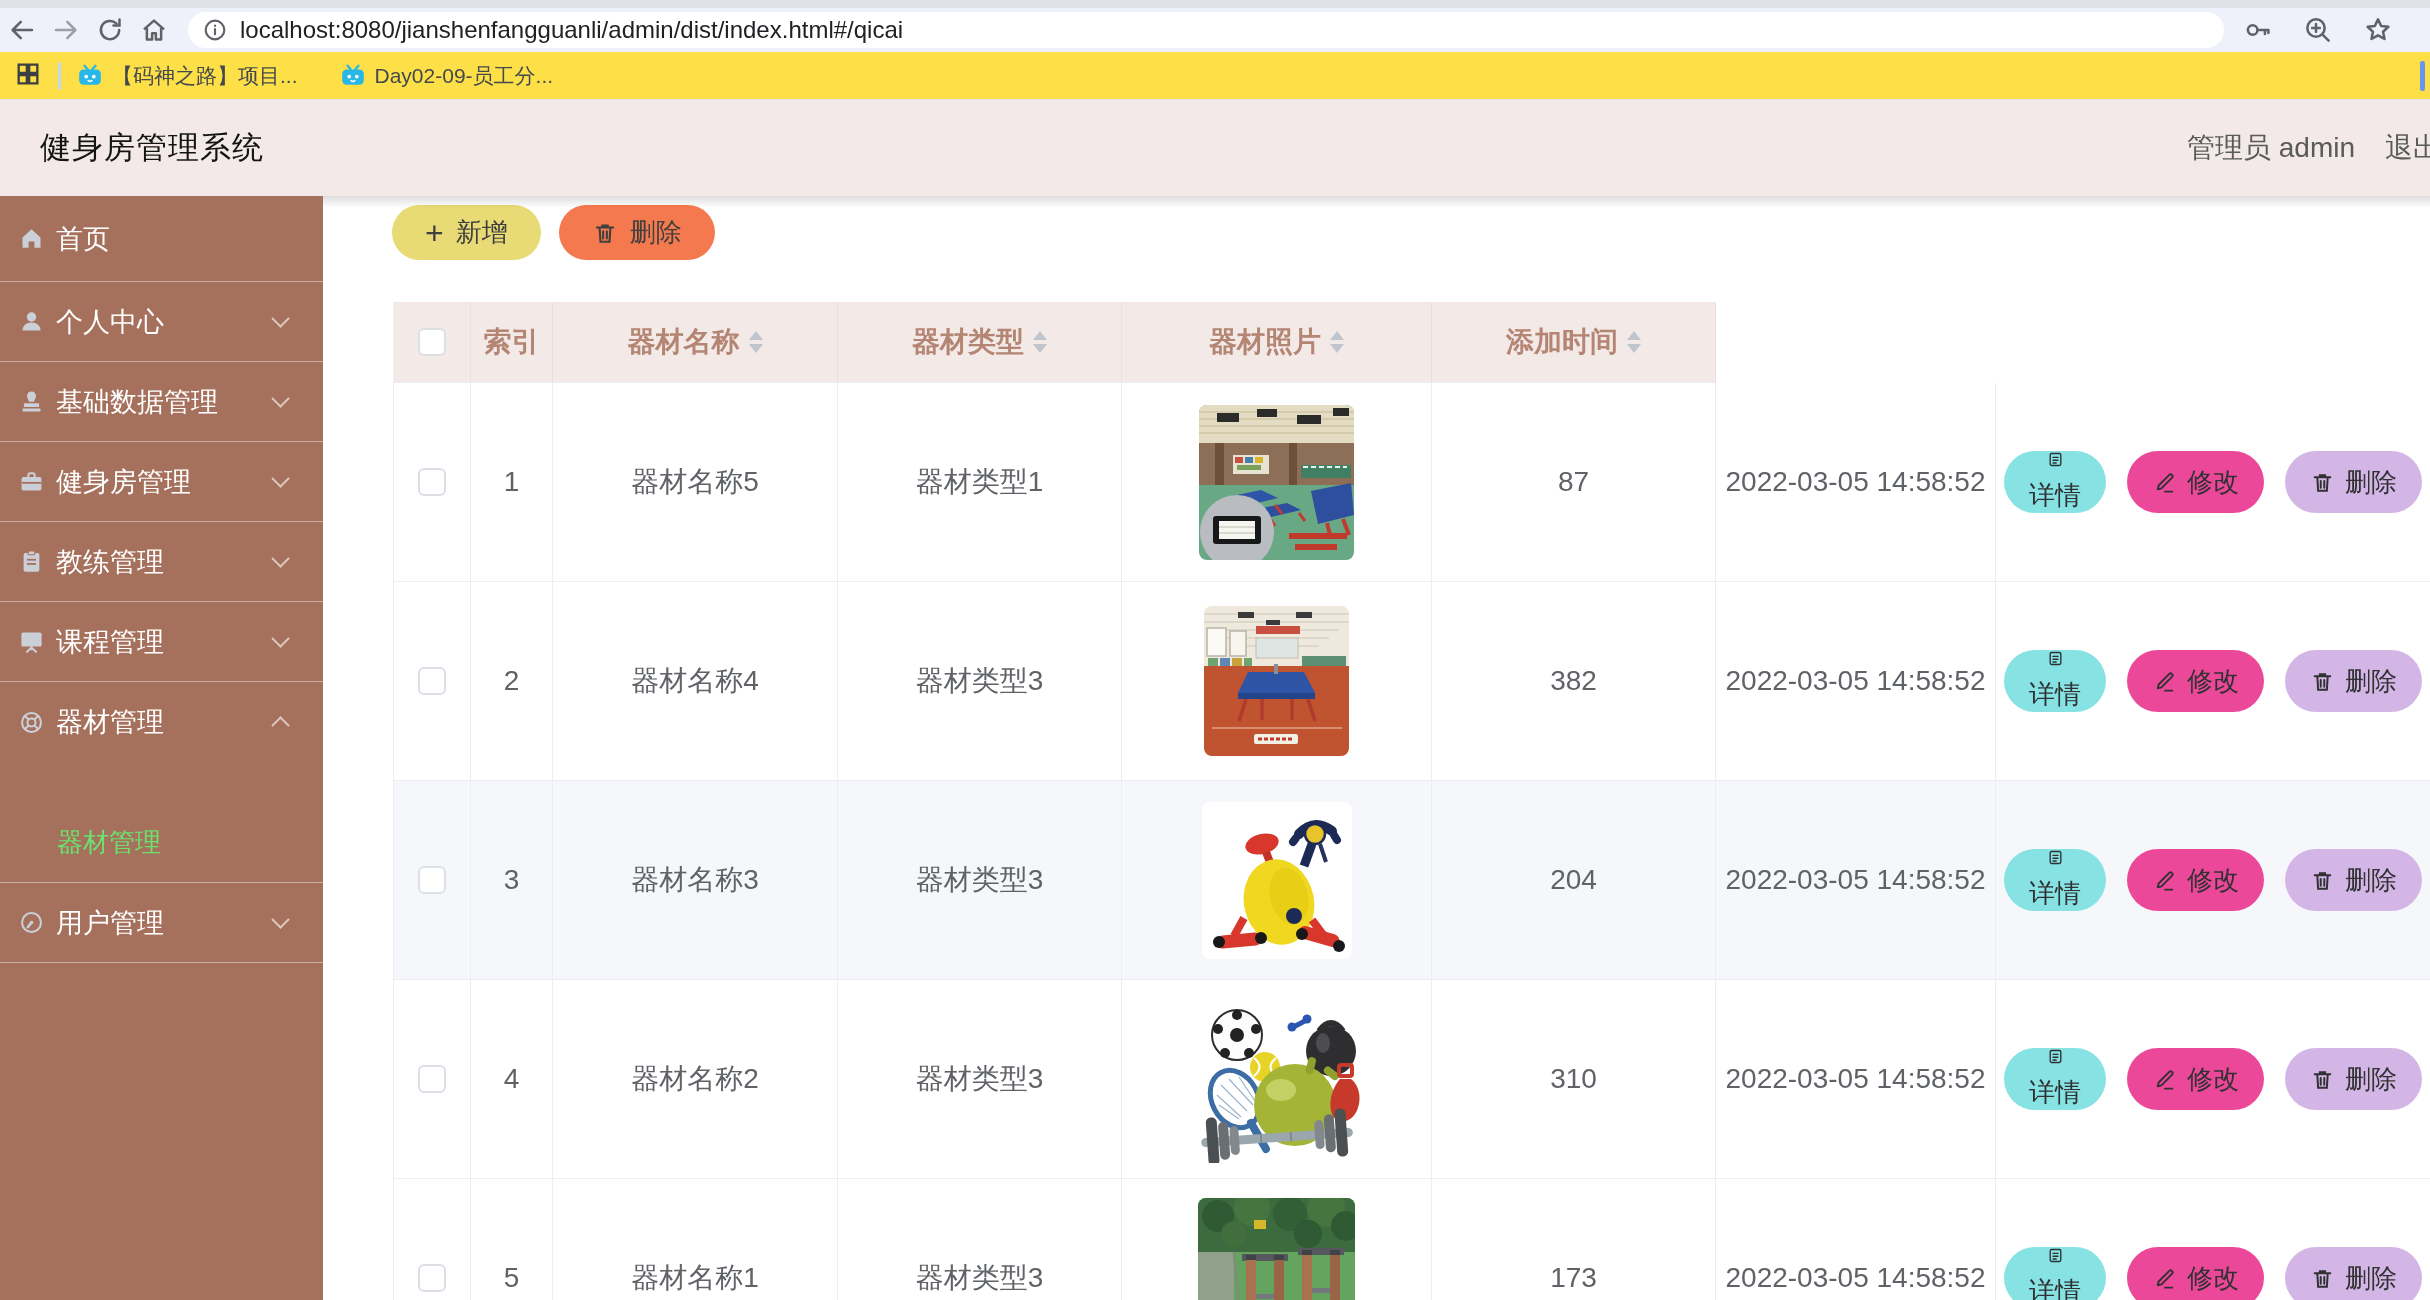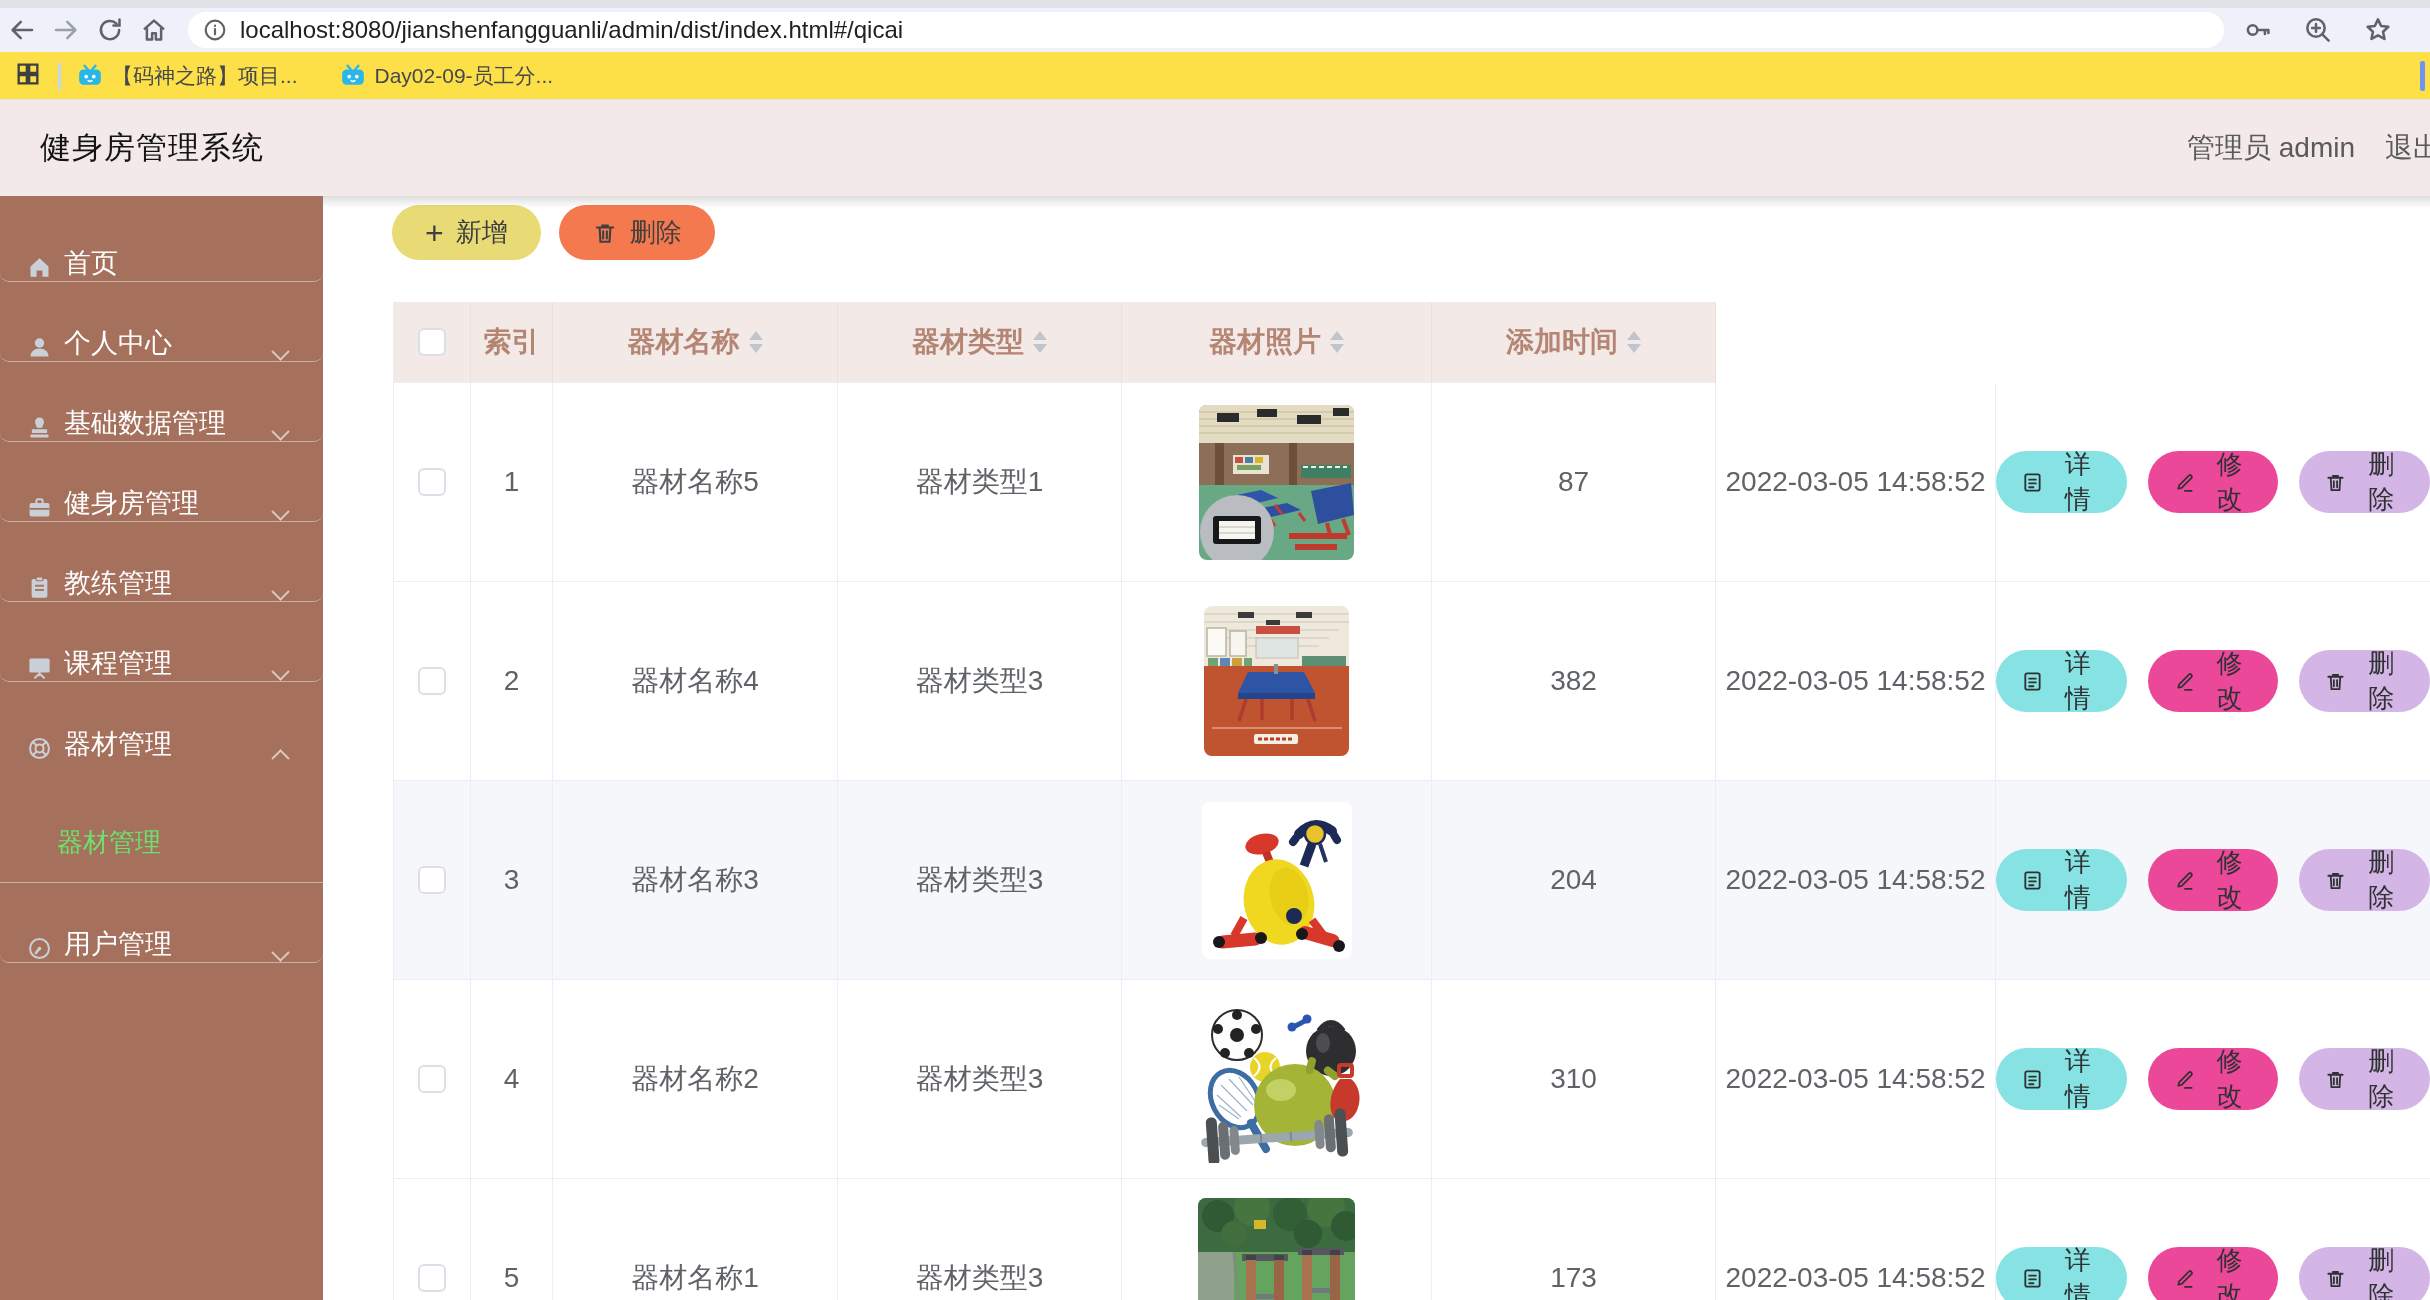--- a/index.html
+++ b/index.html
@@ -31,22 +31,22 @@
   .app-header { height:96px; background:#f2e9e8; position:relative; display:flex; align-items:center; }
   .app-title { margin-left:40px; font-size:31px; font-weight:normal; color:#141414; letter-spacing:1px; }
   .hdr-user { position:absolute; left:2187px; top:50%; transform:translateY(-50%);
     font-size:28px; color:#5a5a5a; white-space:nowrap; }
   .hdr-logout { position:absolute; left:2385px; top:50%; transform:translateY(-50%);
     font-size:28px; color:#5a5a5a; white-space:nowrap; cursor:pointer; }
 
   
   .layout { display:flex; height:1204px; }
   .sidebar { width:323px; flex:none; background:#a5705c; }
-  .s-item { height:80px; display:flex; align-items:flex-end; padding-left:26px;
-    border-bottom:1px solid rgba(255,255,255,.45); color:#fff; font-size:27px; cursor:pointer;border-radius:9px; }
+  .s-item { height:80px; display:flex; align-items:center; padding-left:18px;
+    border-bottom:1px solid rgba(255,255,255,.45); color:#fff; font-size:27px; cursor:pointer; }
   .s-item.first { height:86px; }
   .s-item.expanded { border-bottom:none; }
   .s-icon { width:27px; height:27px; margin-right:11px; flex:none; display:flex; }
   .s-icon svg { width:27px; height:27px; }
   .s-label { white-space:nowrap; }
   .chev { width:13px; height:13px; border-right:2.5px solid #dcc9c0; border-bottom:2.5px solid #dcc9c0;
     margin-left:auto; margin-right:36px; flex:none; }
   .chev.down { transform:rotate(45deg) translate(-2px,-2px); }
   .chev.up   { transform:rotate(225deg) translate(-2px,-2px); }
   .s-sub { height:121px; display:flex; align-items:flex-end;
@@ -81,21 +81,21 @@
   .carets { display:inline-flex; flex-direction:column; gap:4px; margin-left:9px; }
   .car-up { width:0; height:0; border:7px solid transparent; border-bottom:9px solid #c0c4cc; border-top:none; }
   .car-down { width:0; height:0; border:7px solid transparent; border-top:9px solid #c0c4cc; border-bottom:none; }
   .photo { display:flex; border-radius:8px; overflow:hidden; }
   .photo svg { display:block; }
   .acts { display:flex; gap:21px; justify-content:center; width:100%; }
   .pill { height:62px; border:none; border-radius:31px; display:inline-flex; align-items:center;
     gap:10px; padding:0 25px; font-size:26px; color:#303133; cursor:pointer;
     font-family:"Liberation Sans", sans-serif; }
   .pill svg { width:25px; height:25px; }
-  .pill.detail { background:#86e2e3; }
+  .pill.detail { background:#86e2e3;flex-direction:column; }
   .pill.edit { background:#ec4899; }
   .pill.del { background:#d4b6e6; }
 </style>
 </head>
 <body>
 
 <div class="win-strip"></div>
 <div class="toolbar">
   <div class="nav-ic">
     <svg viewBox="0 0 24 24" fill="none" stroke="#5f6368" stroke-width="2" stroke-linecap="round" stroke-linejoin="round">

